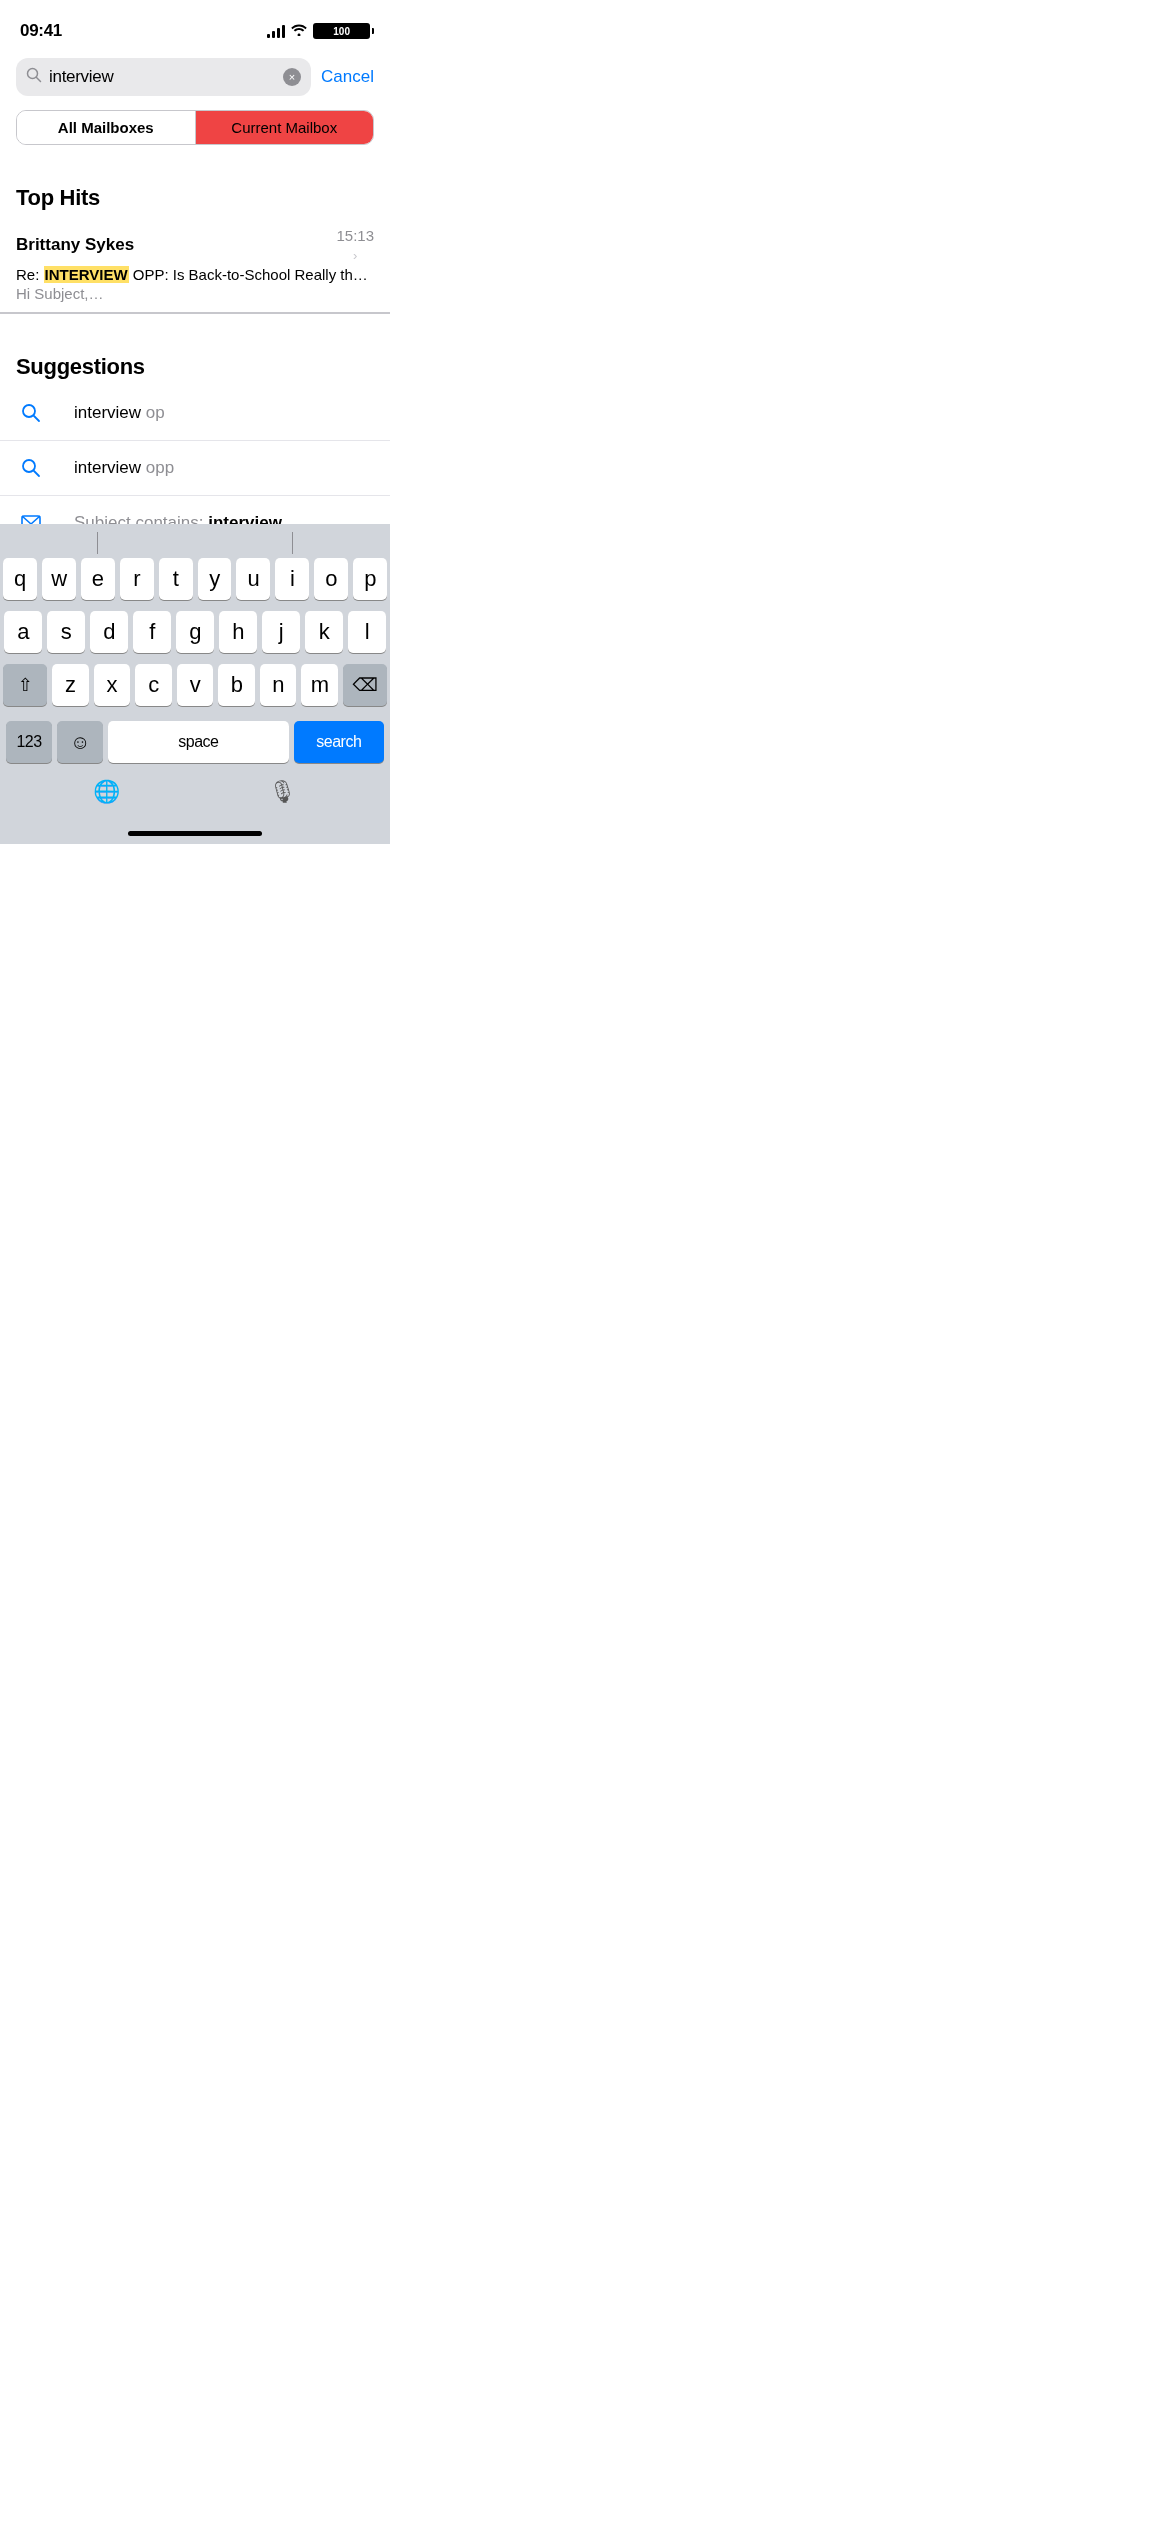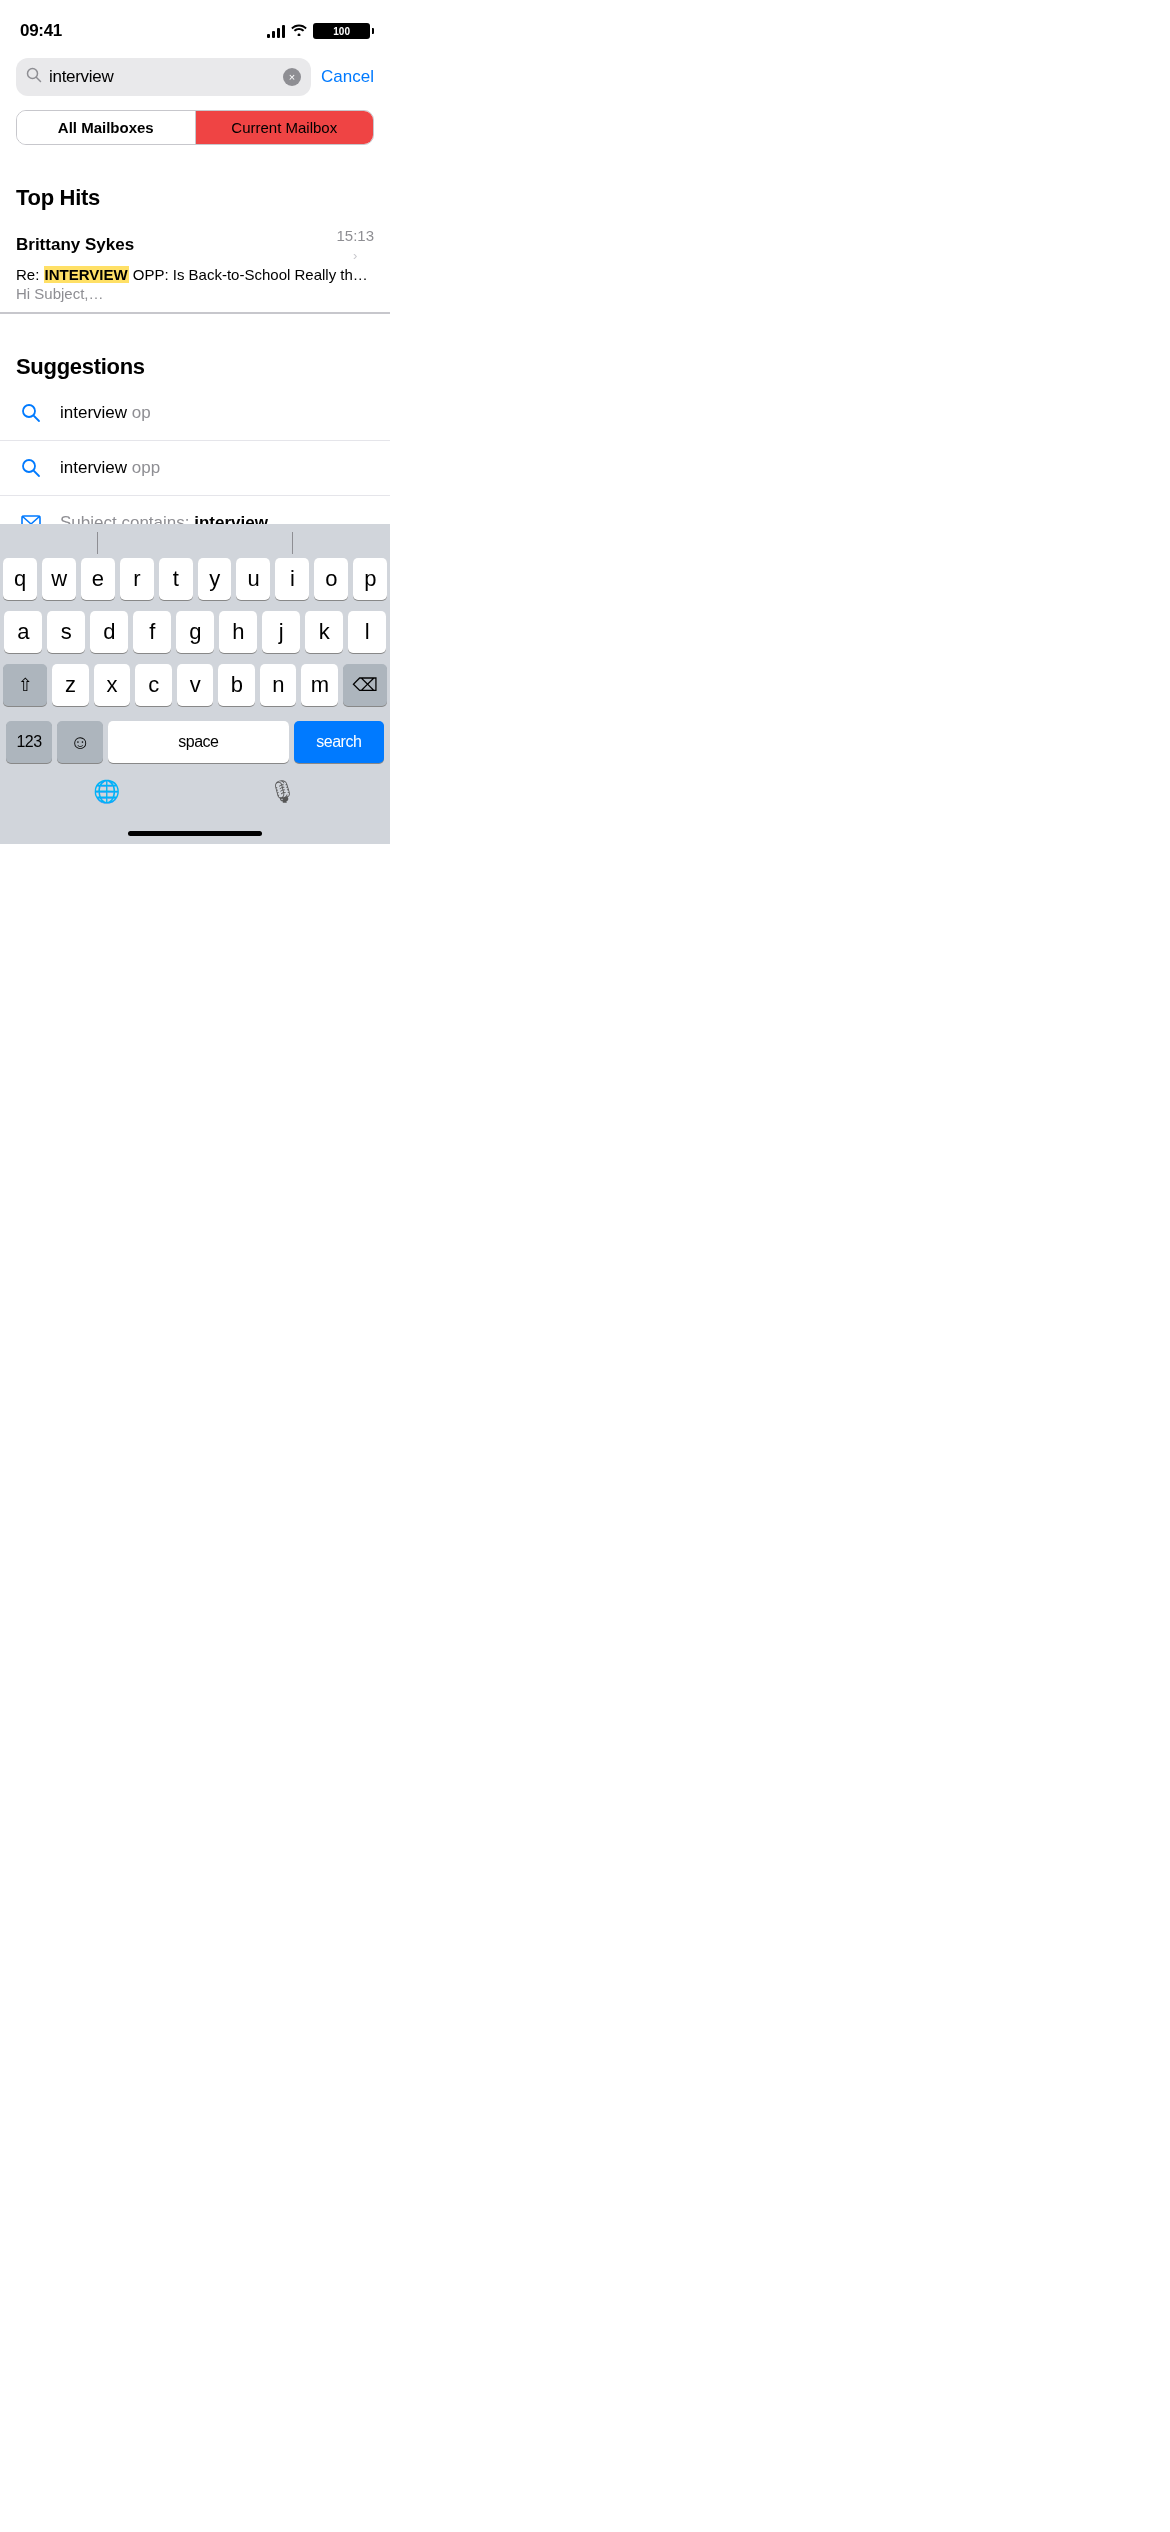--- a/index.html
+++ b/index.html
@@ -239,21 +239,21 @@
     .suggestions-section {
       margin-top: 8px;
     }
 
     .suggestion-row {
       display: flex;
       align-items: center;
       padding: 12px 16px;
       border-bottom: 0.5px solid #e5e5ea;
       cursor: pointer;
-      gap: 14px;
+      gap: 28px;
     }
 
     .suggestion-icon {
       width: 30px;
       height: 30px;
       display: flex;
       align-items: center;
       justify-content: center;
       flex-shrink: 0;
     }

